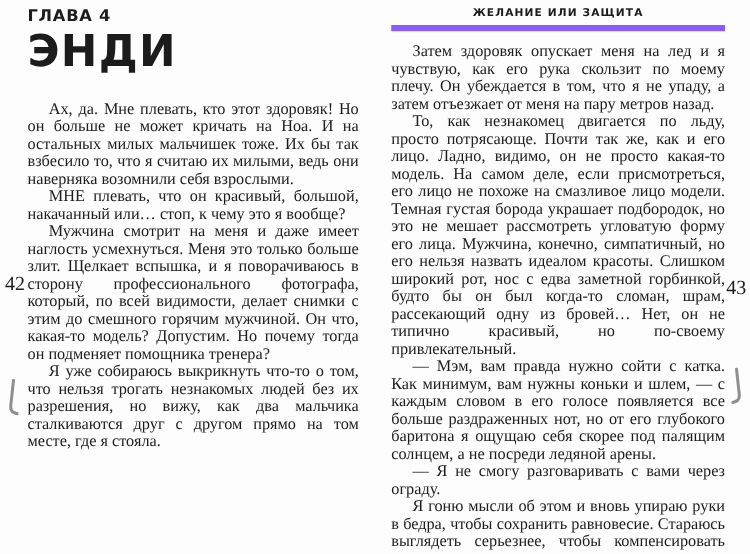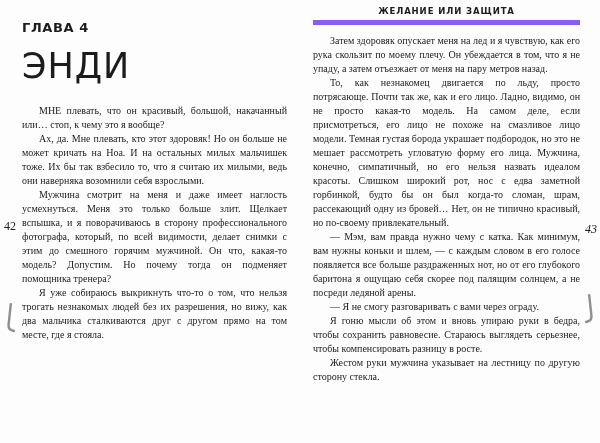--- a/index.html
+++ b/index.html
@@ -8,69 +8,69 @@
     position:relative;
     background:#fdfdfd;
     color:#1c1c1c;
     font-family:"Liberation Serif", serif;
     overflow:hidden;
   }
   .spread { position:absolute; inset:0; }
 
   
   .page { position:absolute; top:0; bottom:0; }
-  .page--left  { left:22px;  width:265px; padding-top:20px; }
+  .page--left  { left:22px;  width:265px; padding-top:6px; }
   .page--right { left:313px; width:267px; padding-top:0; }
 
   
   .chapter-label {
     font-family:"DejaVu Sans", sans-serif;
     font-weight:bold;
     font-size:13px;
     letter-spacing:.6px;
   }
   .chapter-title {
     font-family:"DejaVu Sans", sans-serif;
-    font-weight:normal;
+    font-weight:bold;
     font-size:35px;
     letter-spacing:1px;
     line-height:1.05;
-    margin-top:13px;
+    margin-top:3px;
   }
   .page--left .page-body { margin-top:19px; }
 
   
   .running-header {
     font-family:"DejaVu Sans", sans-serif;
     font-weight:bold;
     font-size:8.5px;
     letter-spacing:.9px;
     text-align:center;
     padding:6px 0 4px 0;
     border-bottom:5px solid #8b5cf6;
   }
   .page--right .page-body { margin-top:9px; }
 
   
   .para {
-    font-size:10px;
+    font-size:13px;
     line-height:14px;
     text-align:justify;
     text-indent:17px;
     hyphens:auto;
   }
 
   
   .page-number {
     position:absolute;
-    font-size:12px;
+    font-size:16px;
     color:#1c1c1c;
   }
   .page-number--left  { left:4px;  top:219px; }
-  .page-number--right { right:3px; top:222px;font-style:italic; }
+  .page-number--right { right:3px; top:222px; }
 
   .stick { position:absolute; }
   .stick--left  { left:3px;  top:303px; }
   .stick--right { right:3px; top:294px; transform:scaleX(-1); }
 </style>
 </head>
 <body>
 
 <div class="spread">
 
@@ -78,33 +78,33 @@
   <span class="stick stick--left">
     <svg width="12" height="30" viewBox="0 0 12 30" aria-hidden="true">
       <path d="M7.8 1.2 C7 9 6.2 16 5.6 21.5 C5.3 24.5 6.2 26.3 8.6 27.2 L10.8 28" fill="none" stroke="#8f8f8f" stroke-width="2.4" stroke-linecap="round"></path>
     </svg>
   </span>
 
   <div class="page page--left">
     <div class="chapter-label">ГЛАВА 4</div>
     <div class="chapter-title">ЭНДИ</div>
     <div class="page-body">
+      <p class="para">Ах, да. Мне плевать, кто этот здоровяк! Но он больше не может кричать на Ноа. И на остальных милых мальчишек тоже. Их бы так взбесило то, что я считаю их милыми, ведь они наверняка возомнили себя взрослыми.</p>
       <p class="para">МНЕ плевать, что он красивый, большой, накачанный или… стоп, к чему это я вообще?</p>
-      <p class="para">Ах, да. Мне плевать, кто этот здоровяк! Но он больше не может кричать на Ноа. И на остальных милых мальчишек тоже. Их бы так взбесило то, что я считаю их милыми, ведь они наверняка возомнили себя взрослыми.</p>
       <p class="para">Мужчина смотрит на меня и даже имеет наглость усмехнуться. Меня это только больше злит. Щелкает вспышка, и я поворачиваюсь в сторону профессионального фотографа, который, по всей видимости, делает снимки с этим до смешного горячим мужчиной. Он что, какая-то модель? Допустим. Но почему тогда он подменяет помощника тренера?</p>
       <p class="para">Я уже собираюсь выкрикнуть что-то о том, что нельзя трогать незнакомых людей без их разрешения, но вижу, как два мальчика сталкиваются друг с другом прямо на том месте, где я стояла.</p>
     </div>
   </div>
 
   <div class="page page--right">
     <div class="running-header">ЖЕЛАНИЕ ИЛИ ЗАЩИТА</div>
     <div class="page-body">
       <p class="para">Затем здоровяк опускает меня на лед и я чувствую, как его рука скользит по моему плечу. Он убеждается в том, что я не упаду, а затем отъезжает от меня на пару метров назад.</p>
       <p class="para">То, как незнакомец двигается по льду, просто потрясающе. Почти так же, как и его лицо. Ладно, видимо, он не просто какая-то модель. На самом деле, если присмотреться, его лицо не похоже на смазливое лицо модели. Темная густая борода украшает подбородок, но это не мешает рассмотреть угловатую форму его лица. Мужчина, конечно, симпатичный, но его нельзя назвать идеалом красоты. Слишком широкий рот, нос с едва заметной горбинкой, будто бы он был когда-то сломан, шрам, рассекающий одну из бровей… Нет, он не типично красивый, но по-своему привлекательный.</p>
-      <p class="para">— Мэм, вам правда нужно чему с катка. Как минимум, вам нужны коньки и шлем, — с каждым словом в его голосе появляется все больше раздраженных нот, но от его глубокого баритона я ощущаю себя скорее под палящим солнцем, а не посреди ледяной арены.</p>
+      <p class="para">— Мэм, вам правда нужно сойти с катка. Как минимум, вам нужны коньки и шлем, — с каждым словом в его голосе появляется все больше раздраженных нот, но от его глубокого баритона я ощущаю себя скорее под палящим солнцем, а не посреди ледяной арены.</p>
       <p class="para">— Я не смогу разговаривать с вами через ограду.</p>
       <p class="para">Я гоню мысли об этом и вновь упираю руки в бедра, чтобы сохранить равновесие. Стараюсь выглядеть серьезнее, чтобы компенсировать разницу в росте.</p>
       <p class="para">Жестом руки мужчина указывает на лестницу по другую сторону стекла.</p>
     </div>
   </div>
 
   <span class="page-number page-number--right">43</span>
   <span class="stick stick--right">
     <svg width="12" height="30" viewBox="0 0 12 30" aria-hidden="true">
       <path d="M7.8 1.2 C7 9 6.2 16 5.6 21.5 C5.3 24.5 6.2 26.3 8.6 27.2 L10.8 28" fill="none" stroke="#8f8f8f" stroke-width="2.4" stroke-linecap="round"></path>

